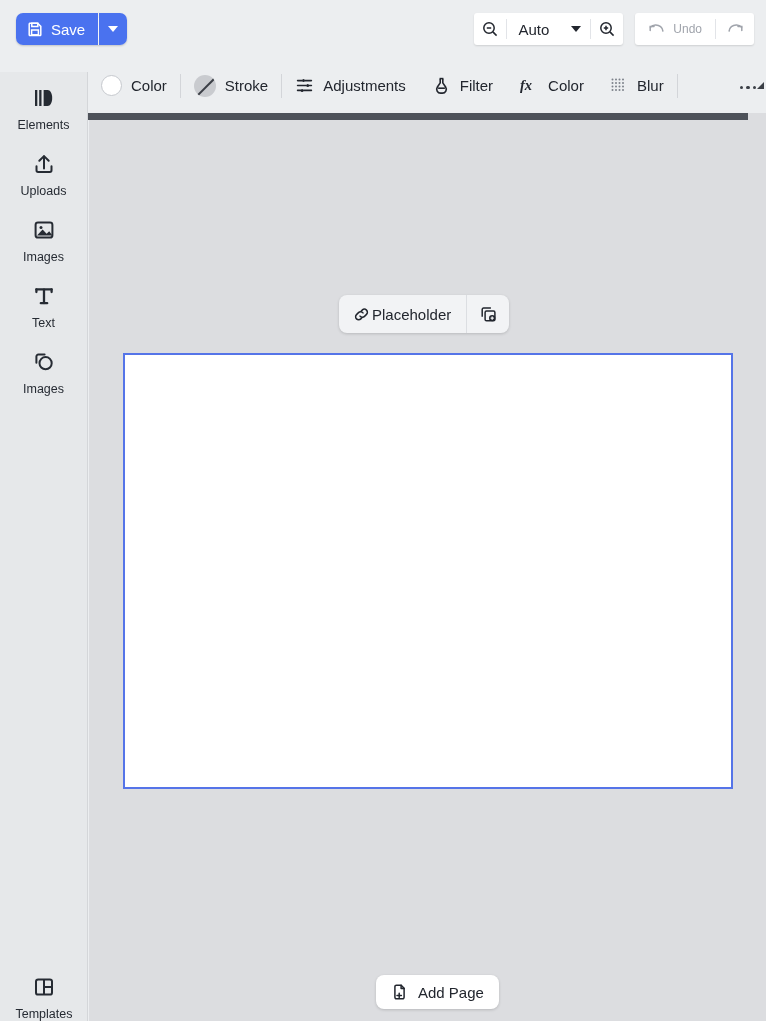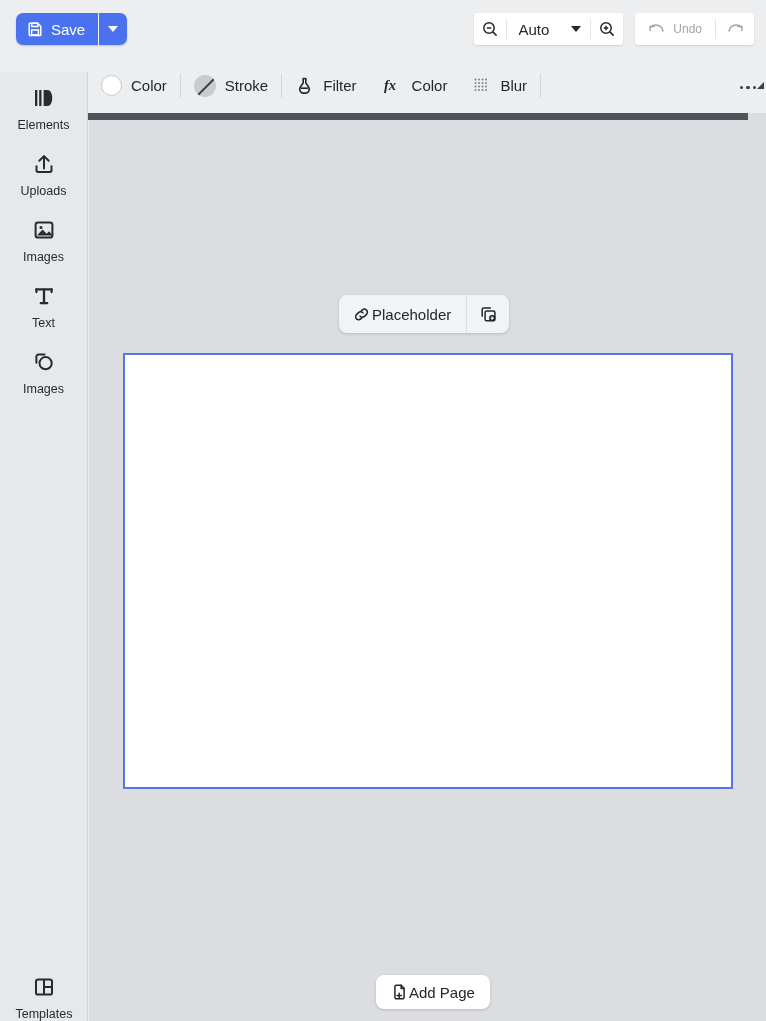--- a/index.html
+++ b/index.html
@@ -160,21 +160,21 @@
 
   .canvas-page {
     position: absolute; left: 34px; top: 233px;
     width: 610px; height: 436px;
     background: #fff; border: 2px solid #5574e8;
     cursor: pointer;
   }
 
   .add-page-btn {
     position: absolute; left: 287px; top: 855px;
-    display: flex; align-items: center; 
+    display: flex; align-items: center; gap: 9px;
     background: #fff; border-radius: 8px; height: 34px; padding: 0 15px;
     font-size: 15px; color: #22262e; cursor: pointer;
     box-shadow: 0 1px 3px rgba(0,0,0,.17);
   }
 
   svg { display: block; }
 </style>
 </head>
 <body>
 
@@ -329,20 +329,33 @@
       <span>Color</span>
     </div>
     <div class="ctx-div"></div>
 
     <div class="ctx-item">
       <span class="stroke-swatch"></span>
       <span>Stroke</span>
     </div>
     <div class="ctx-div"></div>
 
+    <div class="ctx-item">
+      <span>
+        <svg width="19" height="19" viewBox="0 0 19 19" fill="none" stroke="#22262e" stroke-width="1.6" stroke-linecap="round">
+          <path d="M2.6 4.6h4.2M10.2 4.6h6.2"></path>
+          <path d="M2.6 9.5h8.4M14.4 9.5h2"></path>
+          <path d="M2.6 14.4h3M8.8 14.4h7.6"></path>
+          <circle cx="8.5" cy="4.6" r="1.5" fill="#22262e" stroke="none"></circle>
+          <circle cx="12.7" cy="9.5" r="1.5" fill="#22262e" stroke="none"></circle>
+          <circle cx="7.1" cy="14.4" r="1.5" fill="#22262e" stroke="none"></circle>
+        </svg>
+      </span>
+      <span>Adjustments</span>
+    </div>
 
     <div class="ctx-item">
       <span>
         <svg width="19" height="19" viewBox="0 0 19 19" fill="none" stroke="#22262e" stroke-width="1.6" stroke-linejoin="round">
           <path d="M7.6 2.6h3.8"></path>
           <path d="M8.2 2.8v4.1L5.4 11a3.9 3.9 0 0 0 3.2 6.1h1.8a3.9 3.9 0 0 0 3.2-6.1l-2.8-4.1V2.8"></path>
           <path d="M6.1 12.2h6.8"></path>
         </svg>
       </span>
       <span>Filter</span>

